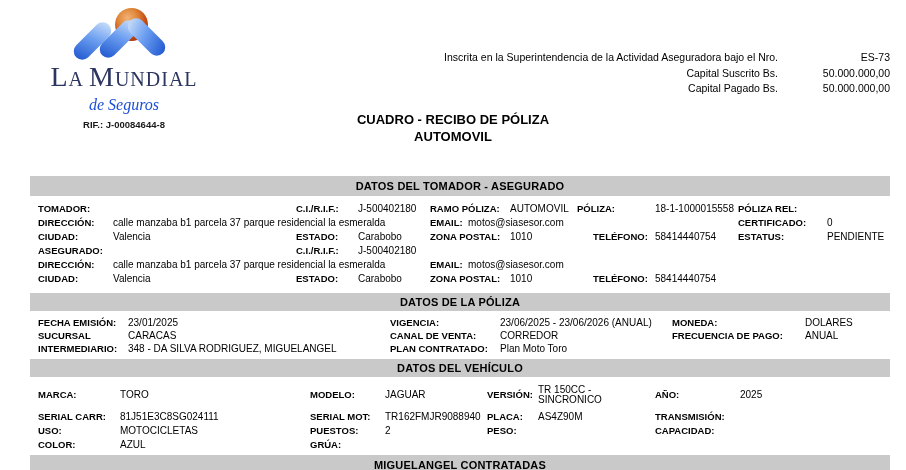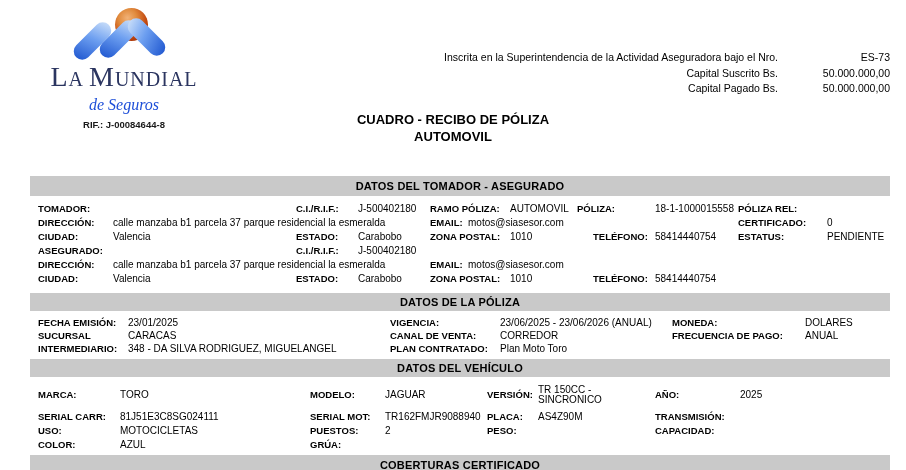--- a/index.html
+++ b/index.html
@@ -183,17 +183,17 @@
       <span class="fvalue" style="left: 385px; top: 425px;">2</span>
       <span class="flabel" style="left: 487px; top: 425px;">PESO:</span>
       <span class="fvalue" style="left: 538px; top: 425px;"></span>
       <span class="flabel" style="left: 655px; top: 425px;">CAPACIDAD:</span>
       <span class="fvalue" style="left: 740px; top: 425px;"></span>
       <span class="flabel" style="left: 38px; top: 439px;">COLOR:</span>
       <span class="fvalue" style="left: 120px; top: 439px;">AZUL</span>
       <span class="flabel" style="left: 310px; top: 439px;">GRÚA:</span>
       <span class="fvalue" style="left: 385px; top: 439px;"></span>
       <div class="section-bar" style="top: 455px; height: 20px;">
-        <span class="section-title">COBERTURAS CERTIFICADO</span>
+        <span class="section-title">MIGUELANGEL CONTRATADAS</span>
       </div>
     </div>
 
 </div>
 
 </body></html>

